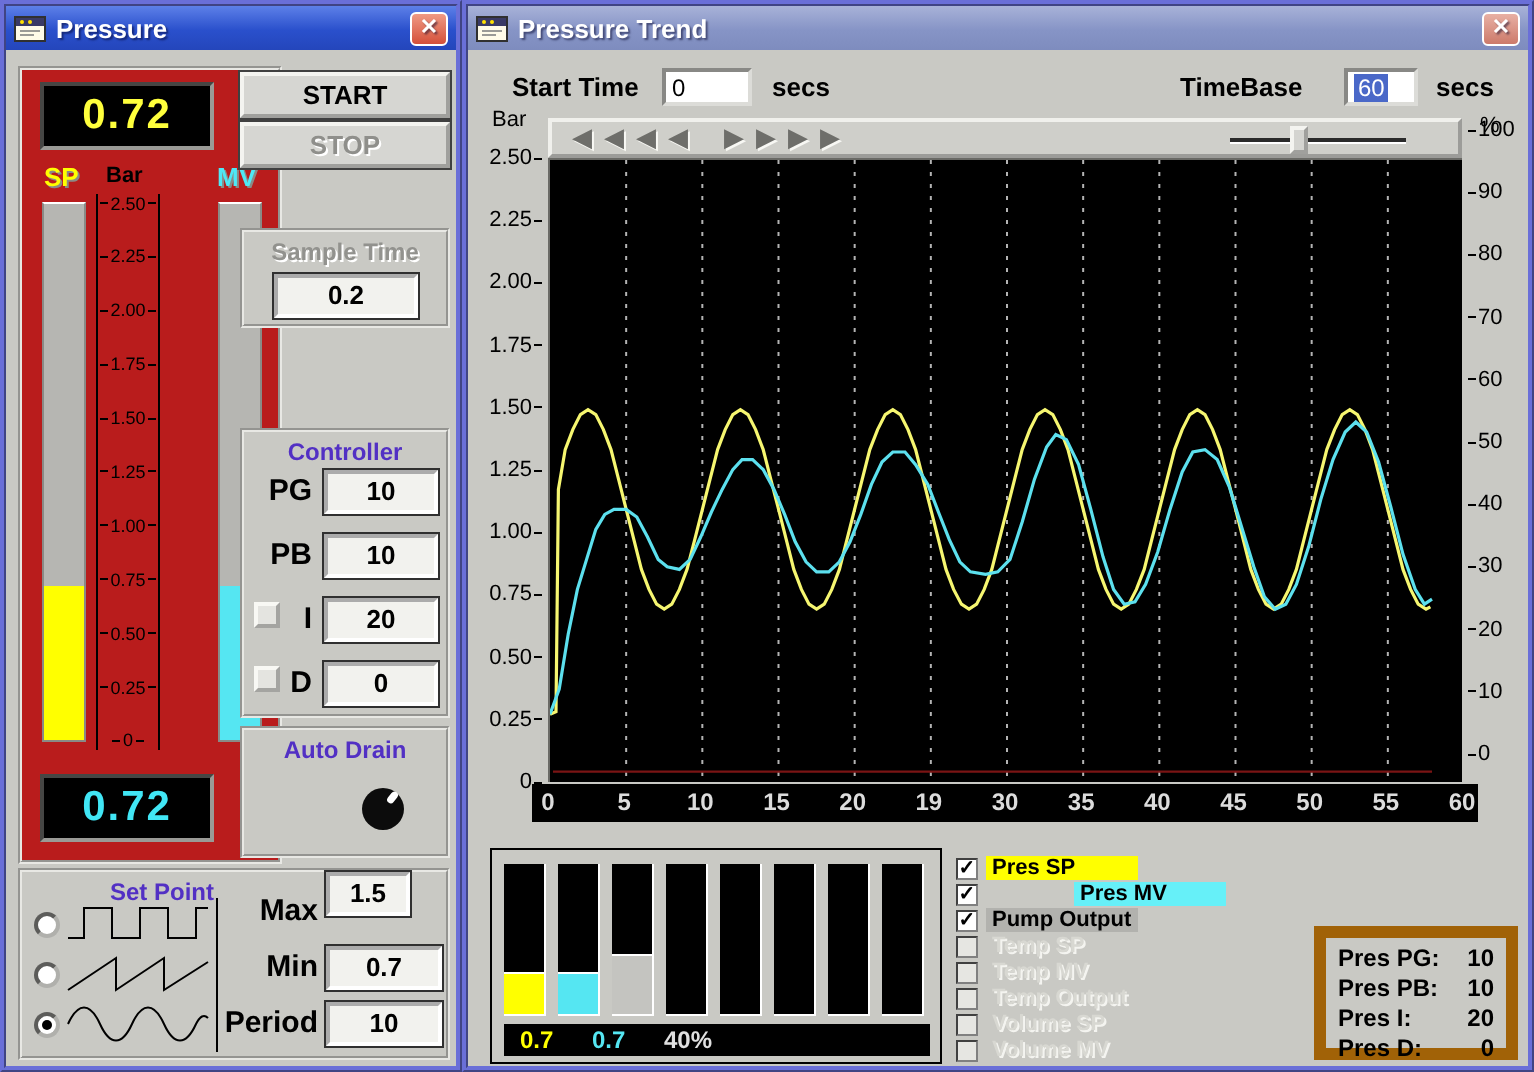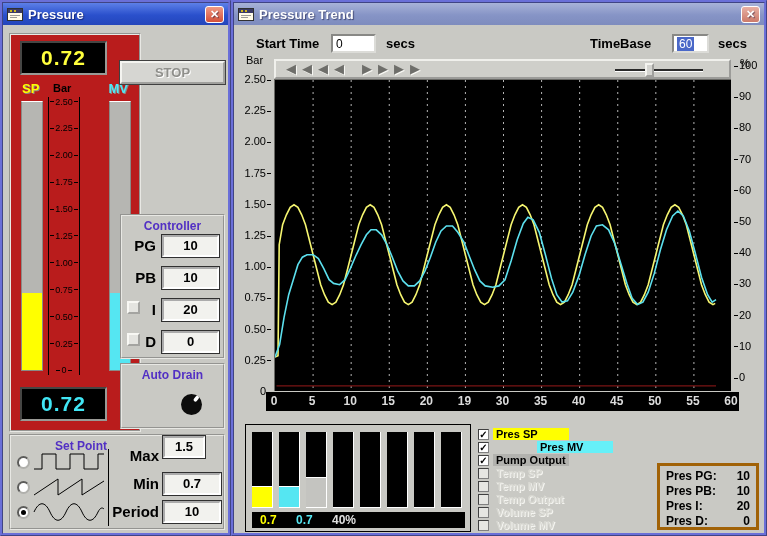--- a/index.html
+++ b/index.html
@@ -78,21 +78,21 @@
   .vbar .fill { border-top:1px solid #fff; }
   #readout-strip { position:absolute; left:6px; top:87px; width:213px; height:16px; background:#000; }
   #readout-strip span { position:absolute; top:1px; font-size:12px; font-weight:bold; }
   #legend { position:absolute; left:242px; top:400px; width:130px; }
   .leg-row { display:flex; align-items:center; height:12px; margin-bottom:1px; }
   .leg-chk { width:11px; height:11px; background:#fff; border:1px solid #808080; border-top-color:#404040; border-left-color:#404040;
     font-size:10px; line-height:9px; font-weight:bold; color:#000; text-align:center; flex:0 0 11px; }
   .leg-chk.off { background:#e6e6e2; }
   .leg-lbl { margin-left:4px; font-size:11px; font-weight:bold; padding:0 3px; min-width:76px; color:#000; white-space:nowrap; }
   .leg-lbl.dis { color:#d8d8d2; text-shadow:1px 1px 0 #f4f4f0; min-width:0; }
-  #pid-box { position:absolute; left:421px; top:435px; width:102px; height:67px; border:3px solid #a16207; padding:3px 6px; }
+  #pid-box { position:absolute; left:421px; top:435px; width:102px; height:67px; border:6px solid #a16207; padding:3px 6px; }
   .pid-row { display:flex; font-size:12px; font-weight:bold; color:#000; height:15px; }
   .pid-row .pl { flex:1; } .pid-row .pv { width:22px; text-align:right; }
 </style>
 </head>
 <body>
 
 <div class="window" id="win-pressure">
   <div class="titlebar active">
     <svg width="16" height="13">
       <rect x="0.5" y="0.5" width="15" height="12" fill="#fffbe8" stroke="#303030"></rect>
@@ -172,22 +172,27 @@
             <b>0</b>
             <i></i>
           </div>
         </div>
       <div class="trough" id="mv-trough">
           <div class="fill" id="mv-fill" style="height: 77.184px; background: rgb(85, 230, 242);"></div>
         </div>
       <div class="lcd" id="mv-display">0.72</div>
     </div>
 
+    <div class="vbtn" style="top:8px">START</div>
     <div class="vbtn disabled" style="top:33px" id="stop-btn">STOP</div>
 
+    <div class="group etched" style="top:86px; height:50px">
+      <div class="grp-title graylbl">Sample Time</div>
+      <div class="valbox" style="left:15px; top:21px; width:72px; height:22px">0.2</div>
+    </div>
 
 
     <div class="group etched" style="top:186px; height:145px">
       <div class="grp-title purple">Controller</div>
       <span class="rowlbl" style="left:8px; top:21px; width:26px">PG</span>
       <div class="valbox" style="left:40px; top:19px; width:57px; height:22px">10</div>
       <span class="rowlbl" style="left:8px; top:53px; width:26px">PB</span>
       <div class="valbox" style="left:40px; top:51px; width:57px; height:22px">10</div>
       <div class="chk" style="left:5px; top:85px"></div>
       <span class="rowlbl" style="left:22px; top:85px; width:12px">I</span>

